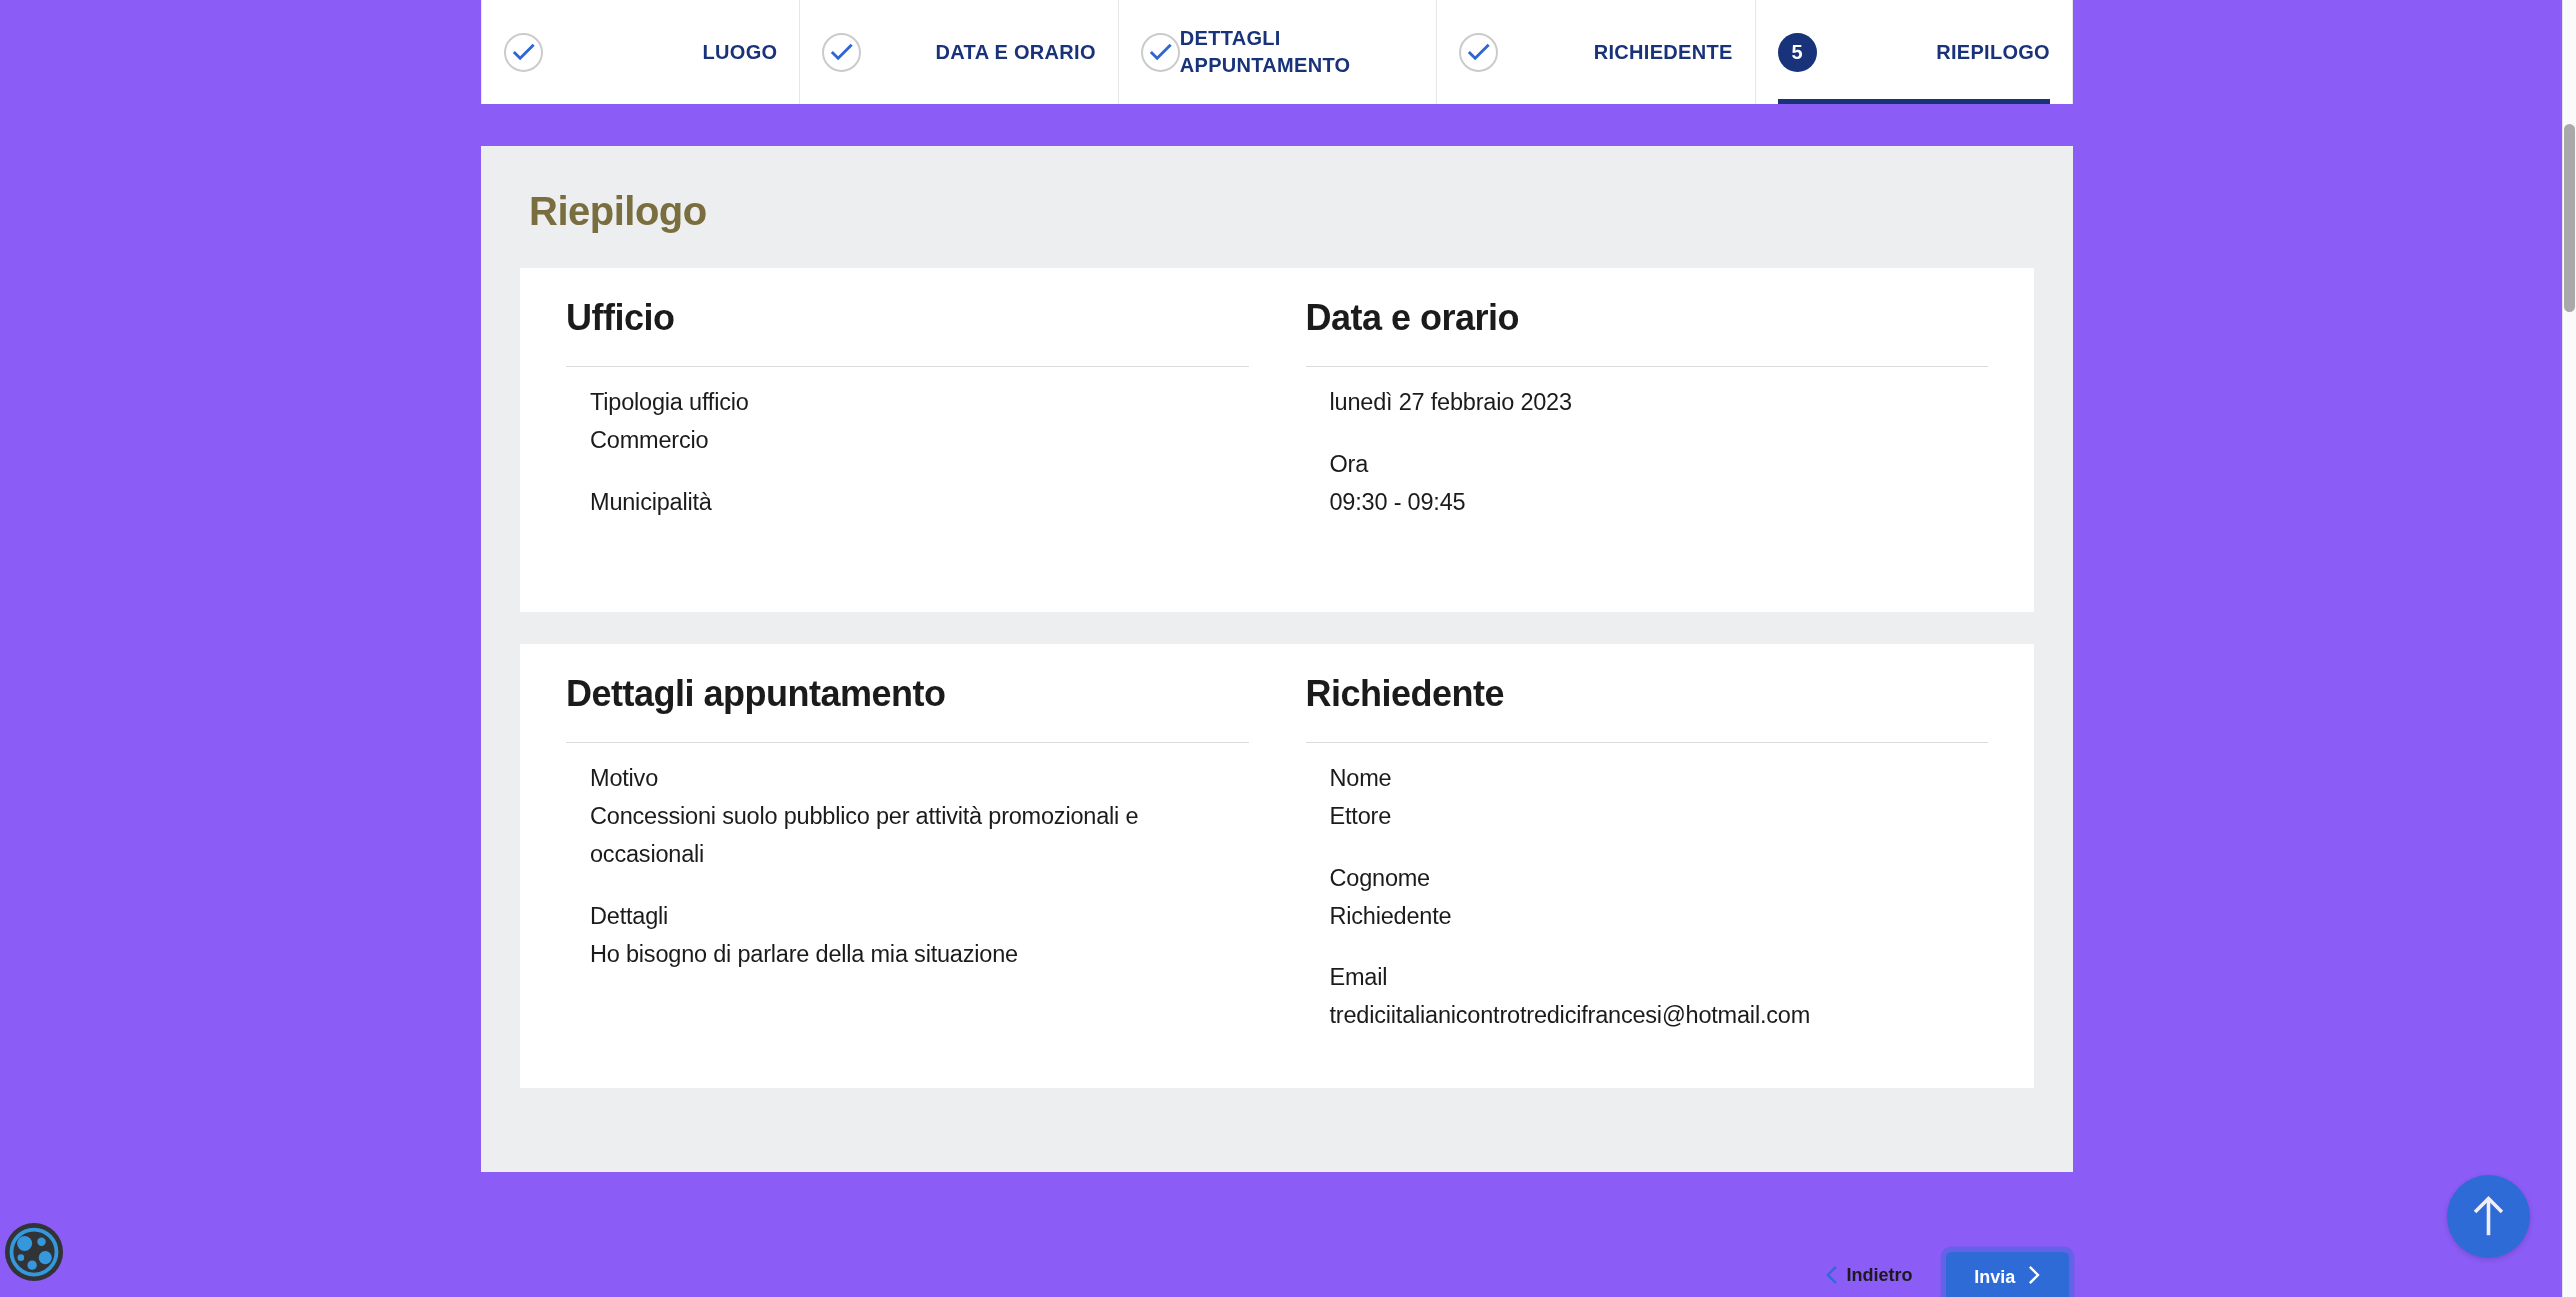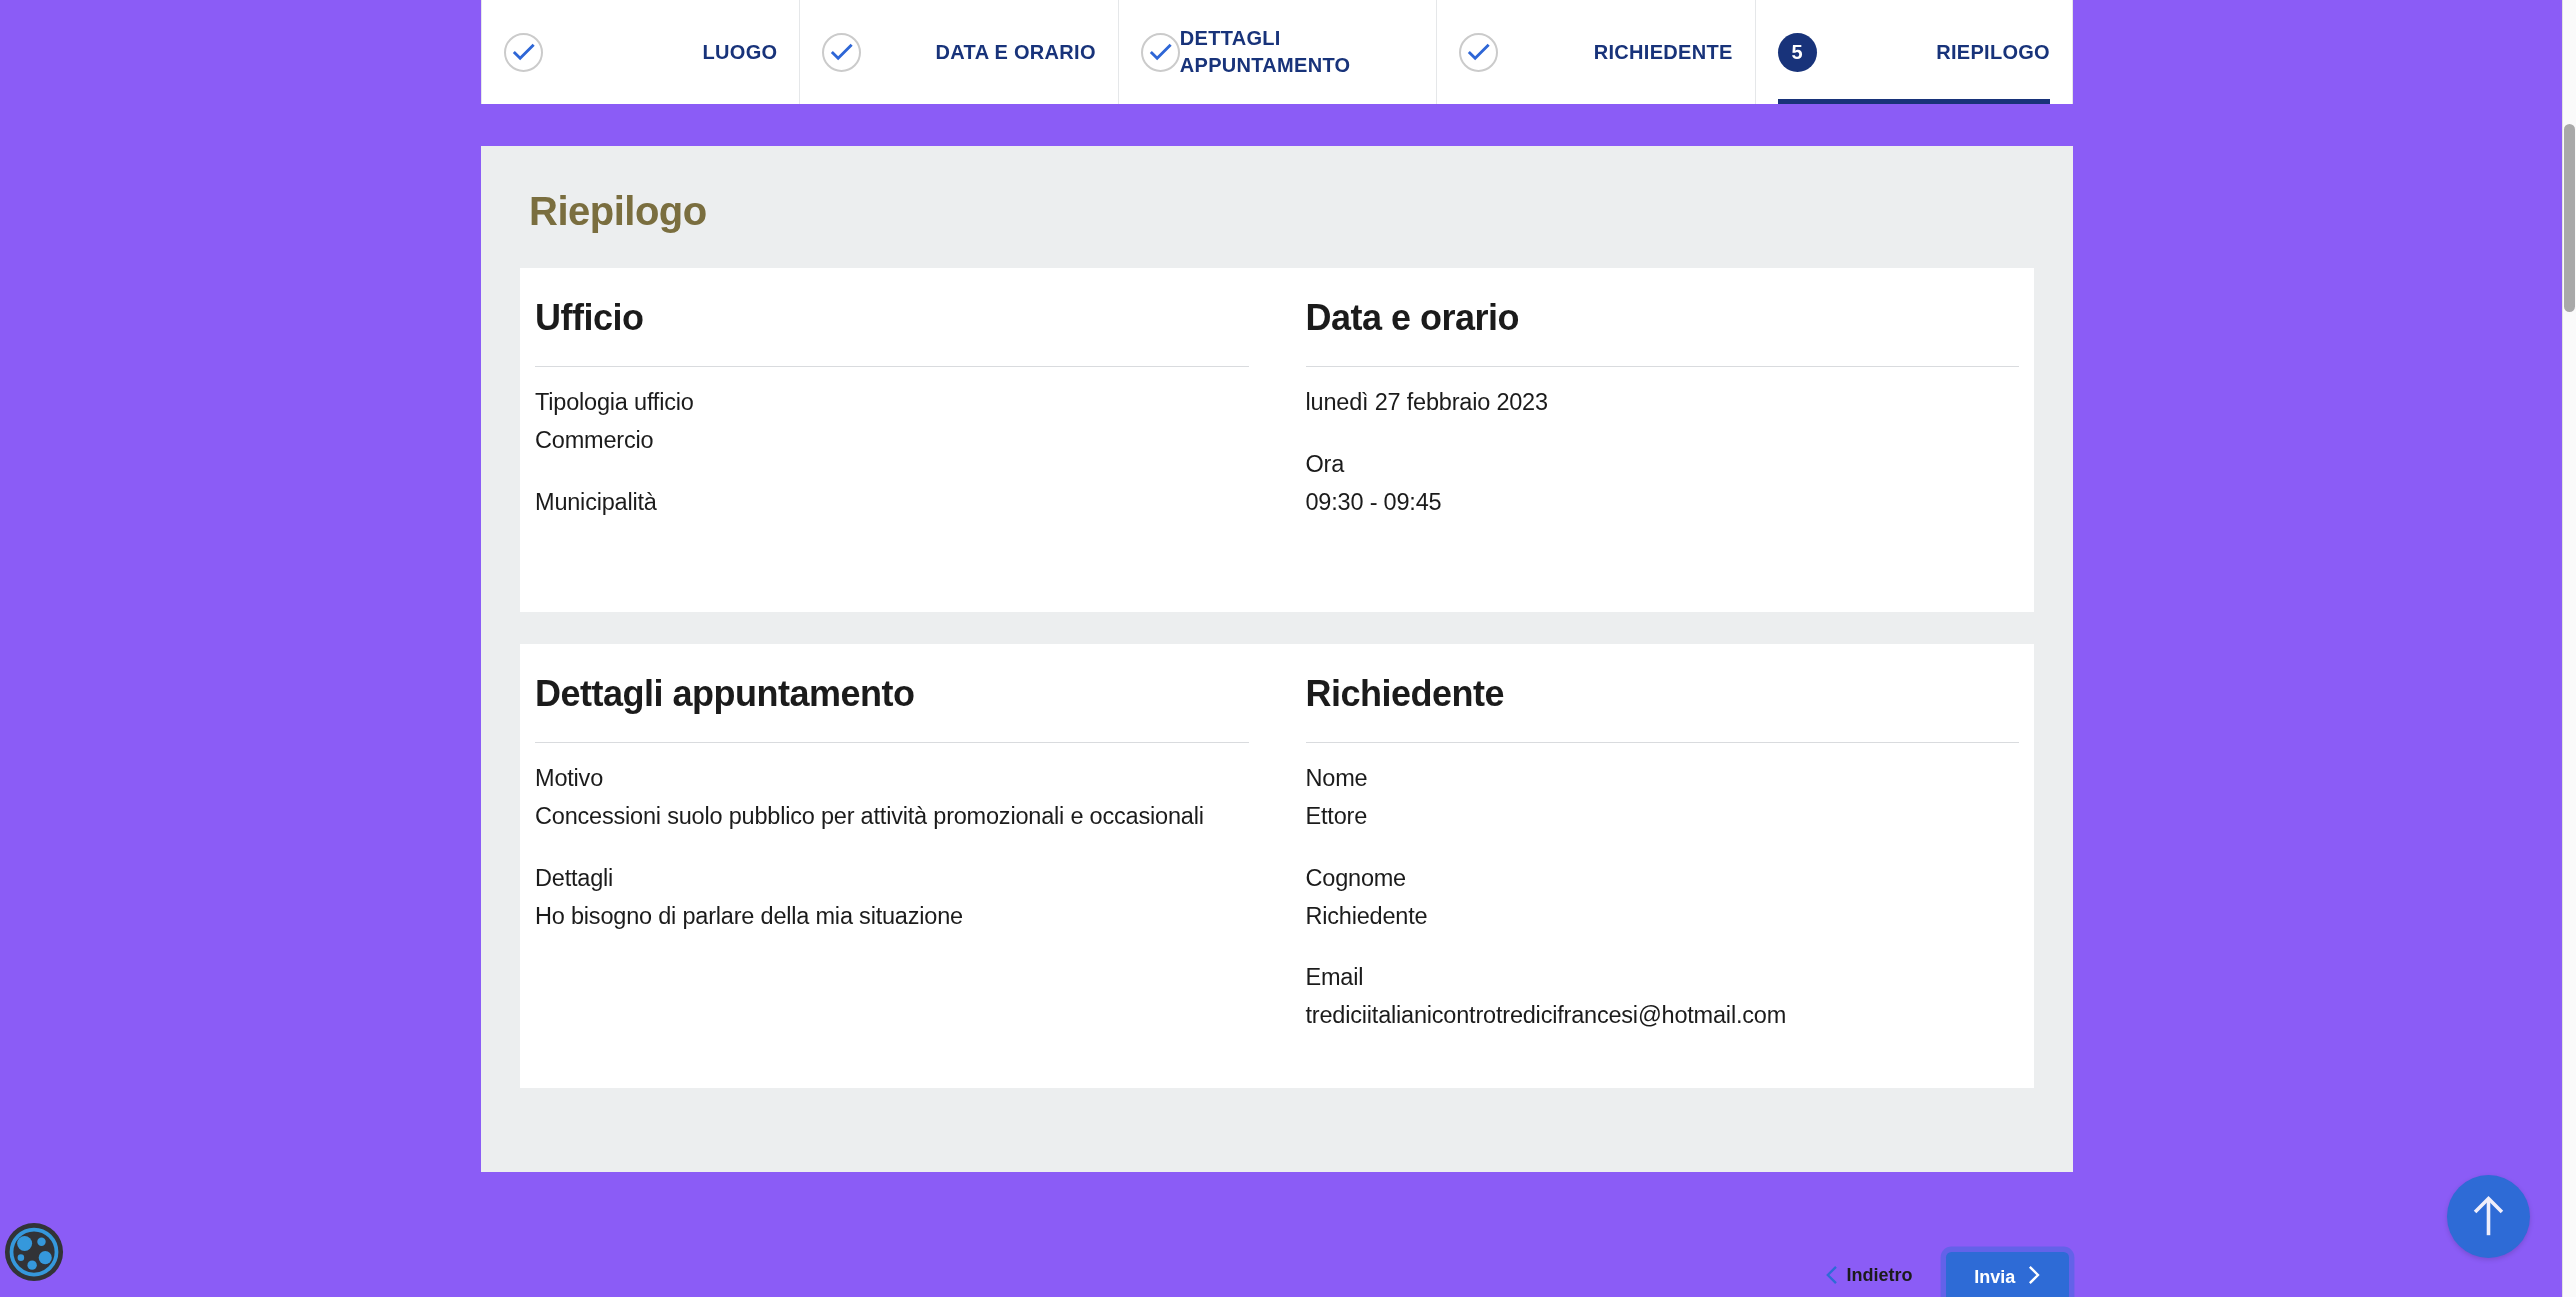--- a/index.html
+++ b/index.html
@@ -18,28 +18,28 @@
         color:#fff;font-weight:bold;font-size:20px;display:flex;align-items:center;justify-content:center;}
   .step-label{text-align:right;font-weight:bold;font-size:20px;line-height:27px;
         color:var(--navy,#18337a);letter-spacing:0.3px;}
   .step-label .inner{display:inline-block;text-align:left;}
   .active-underline{position:absolute;left:22px;right:22px;bottom:0;height:5.4px;background:var(--navy,#18337a);}
 
   
   .panel{margin-top:42px;background:var(--panel-gray,#eceeef);padding:43px 39px 84px 39px;box-sizing:border-box;}
   .panel-title{font-size:40px;font-weight:bold;color:var(--title-olive,#7a6e3f);
         margin:0 0 34px 9px;letter-spacing:-0.5px;}
-  .card{background:#fff;padding:29px 15px;display:grid;grid-template-columns:1fr 1fr;
+  .card{background:#fff;padding:29px 46px;display:grid;grid-template-columns:1fr 1fr;
         column-gap:57px;box-sizing:border-box;}
   .card.card-1{height:344px;}
   .card.card-2{height:444px;margin-top:32px;}
   .scol h2{font-size:36px;font-weight:bold;margin:0 0 27px;letter-spacing:-0.5px;color:#1b1b1b;}
   .divider{height:0.9px;background:#d9dbde;margin-bottom:16.3px;}
   .field{margin-bottom:23.5px;font-size:23.5px;line-height:38px;letter-spacing:-0.2px;}
-  .field-label,.field-value{color:#1b1b1b;}
+  .field-label,.field-value{color:#1b1b1b;margin-left:24px;}
 
   
   .footer-row{position:absolute;top:1252px;right:0;display:flex;align-items:center;gap:33px;}
   .back-btn{display:flex;align-items:flex-start;gap:9px;background:none;border:none;
         font-family:inherit;font-weight:bold;font-size:18px;color:#1b1b1b;cursor:pointer;padding:0;}
   .submit-btn{display:flex;align-items:center;justify-content:center;gap:12.7px;width:123px;height:51px;
         background:var(--primary-blue,#2e6bd6);color:#fff;border:none;border-radius:5.4px;
         font-family:inherit;font-weight:bold;font-size:18px;cursor:pointer;
         box-shadow:0 0 0 5.4px rgba(46,107,214,.42);margin-right:4.5px;}
 

